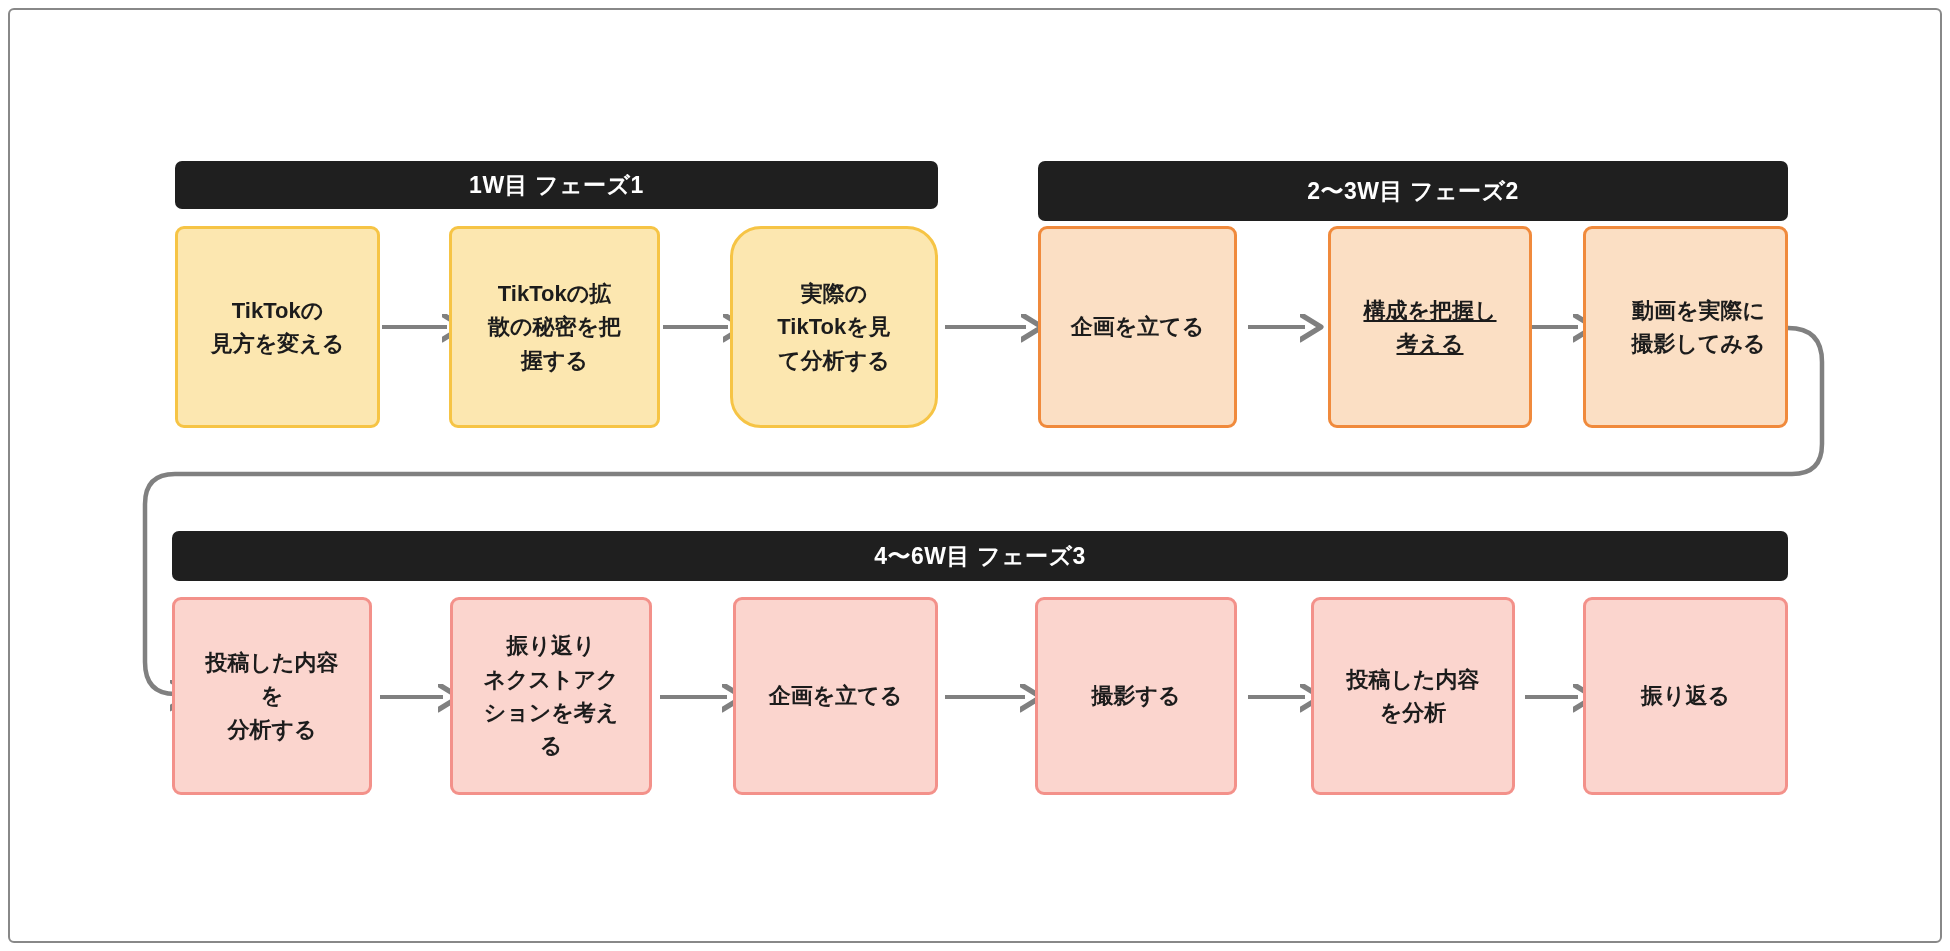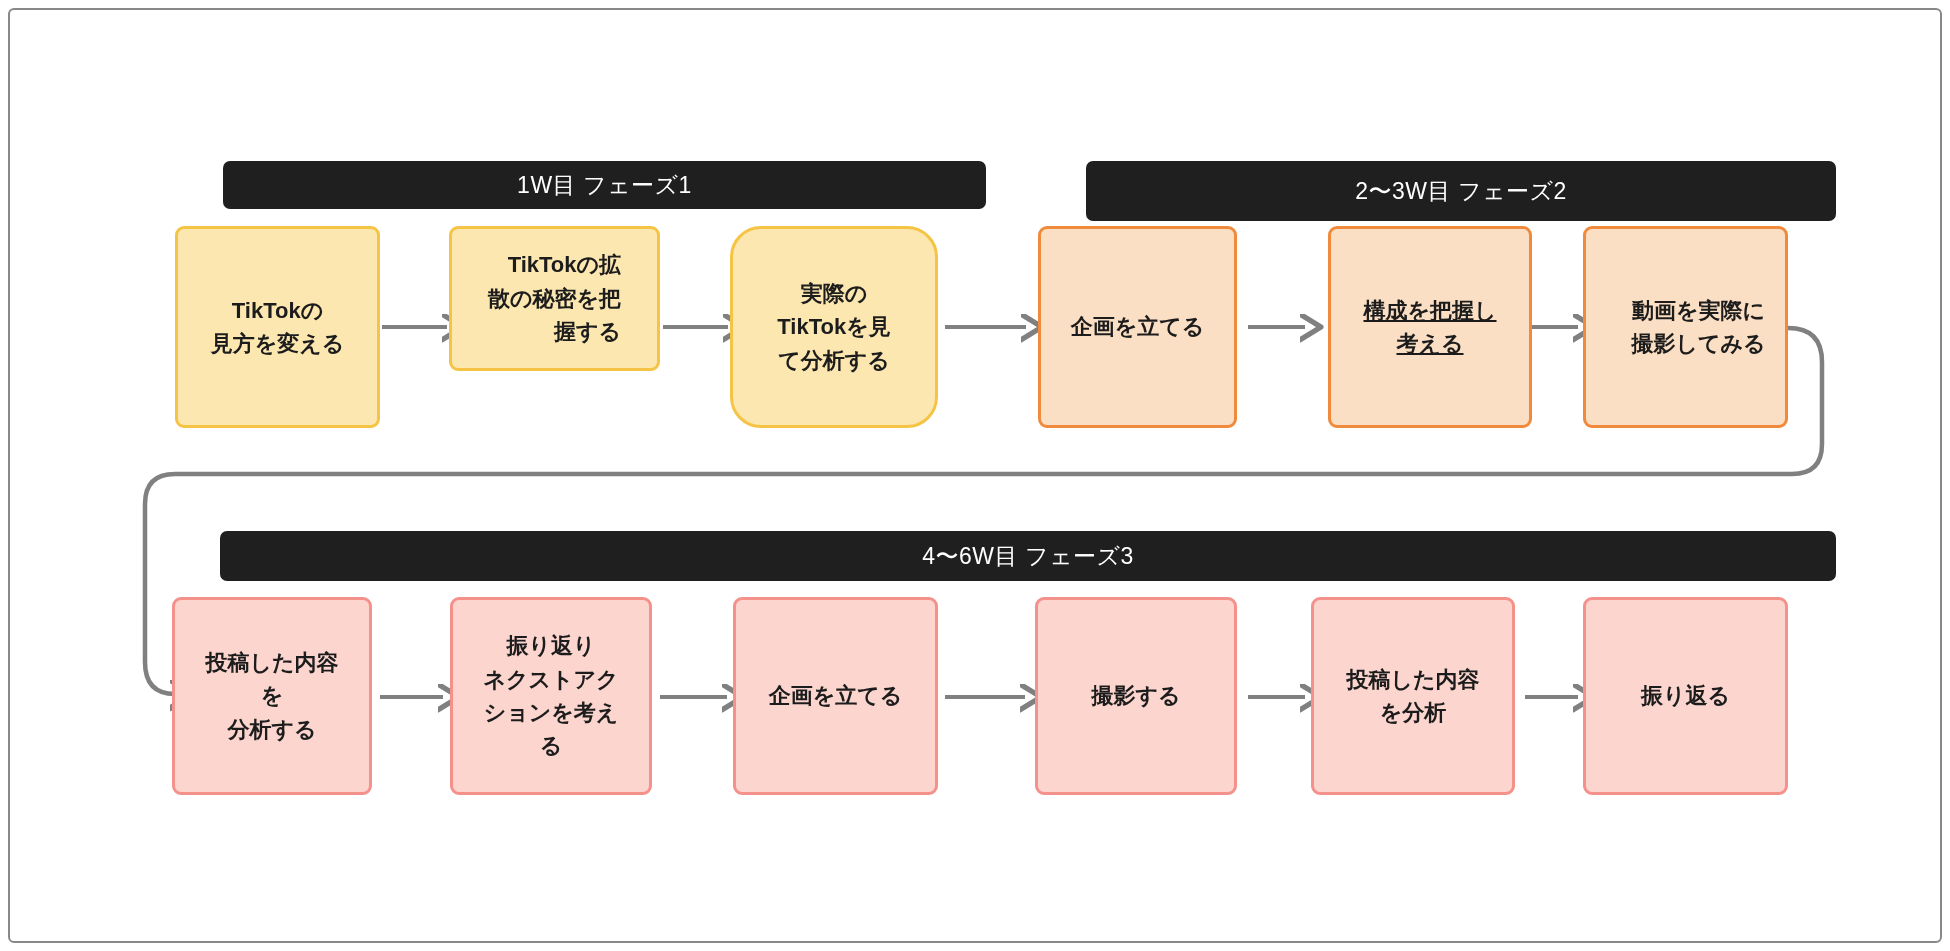--- a/index.html
+++ b/index.html
@@ -44,28 +44,27 @@
     height: 951px;
     pointer-events: none;
   }
 
   
   .phase-header {
     position: absolute;
     background: #1f1f1f;
     border-radius: 7px;
     color: #ffffff;
-    font-weight: normal;
+    font-weight: bold;
     font-size: 23px;
     display: flex;
     align-items: center;
     justify-content: center;
     letter-spacing: 0.5px;
     box-sizing: border-box;
-    margin-left: 48px;
   }
 
   
   .step {
     position: absolute;
     border-radius: 9px;
     box-sizing: border-box;
     display: flex;
     align-items: center;
     justify-content: center;
@@ -132,21 +131,21 @@
       <line x1="945" y1="697" x2="1025" y2="697" stroke="#808080" stroke-width="4" marker-end="url(#ah)"></line>
       <line x1="1248" y1="697" x2="1305" y2="697" stroke="#808080" stroke-width="4" marker-end="url(#ah)"></line>
       <line x1="1525" y1="697" x2="1578" y2="697" stroke="#808080" stroke-width="4" marker-end="url(#ah)"></line>
     </g>
   </svg>
 
   <div class="phase-header" style="left:175px; top:161px; width:763px; height:48px;">1W目 フェーズ1</div>
 
   <div class="step p1" style="left:175px; top:226px; width:205px; height:202px;">TikTokの
 見方を変える</div>
-  <div class="step p1" style="left:449px; top:226px; width:211px; height:145px;text-align:right;">TikTokの拡
+  <div class="step p1" style="left:449px; top:226px; width:211px; height:202px;">TikTokの拡
 散の秘密を把
 握する</div>
   <div class="step p1" style="left:730px; top:226px; width:208px; height:202px;border-radius:31px;">実際の
 TikTokを見
 て分析する</div>
 
   <div class="phase-header" style="left:1038px; top:161px; width:750px; height:60px;">2〜3W目 フェーズ2</div>
 
   <div class="step p2" style="left:1038px; top:226px; width:199px; height:202px;">企画を立てる</div>
   <div class="step p2" style="left:1328px; top:226px; width:204px; height:202px;text-decoration:underline;">構成を把握し

